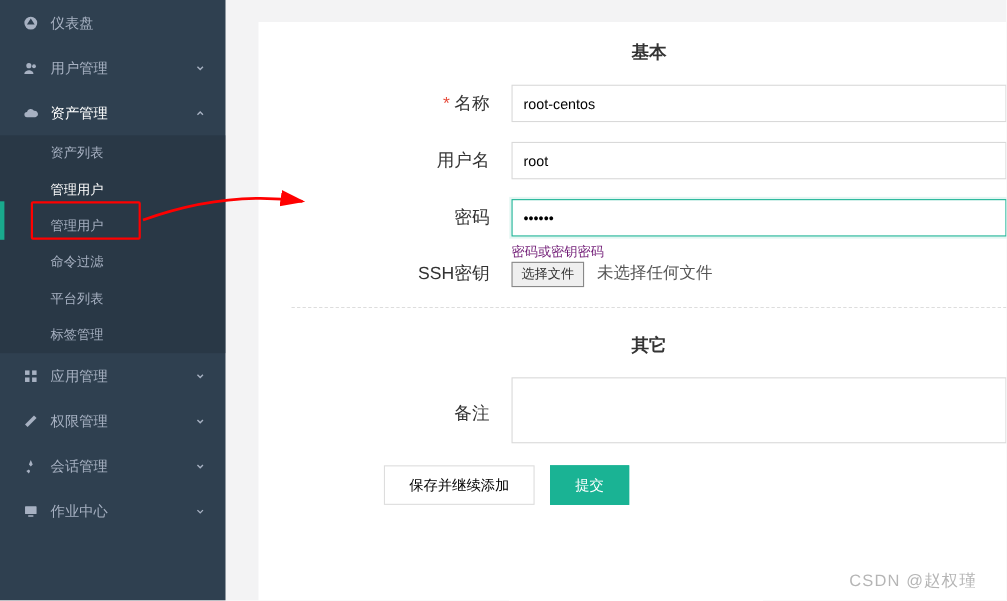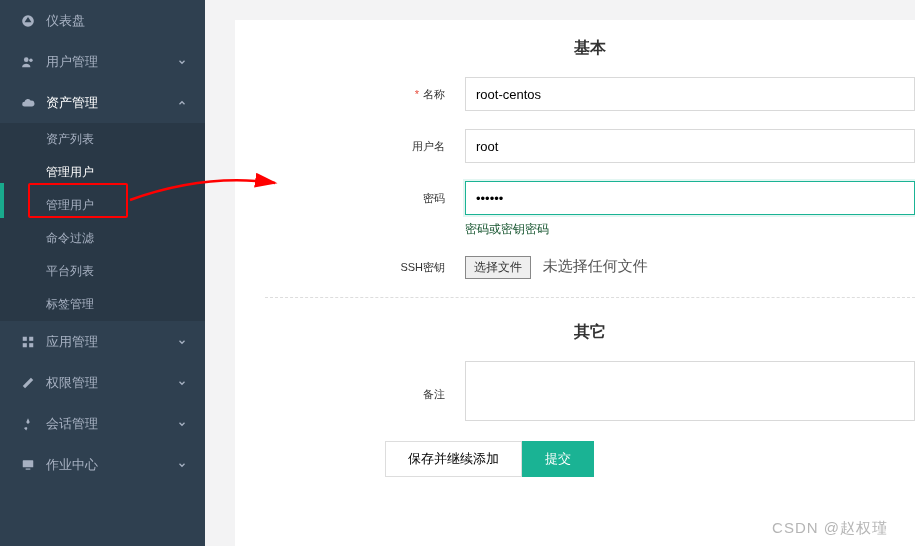--- a/index.html
+++ b/index.html
@@ -11,29 +11,29 @@
 .nav-item .icon { width: 16px; height: 16px; margin-right: 10px; display: inline-flex; align-items: center; justify-content: center; }
 .nav-item .chev { position: absolute; right: 18px; }
 .nav-sub { background: #293846; }
 .nav-sub .nav-item { padding-left: 46px; height: 33px; font-size: 12px; }
 .nav-sub .nav-item.active { color: #fff; }
 .highlight-box { position: absolute; left: 28px; top: 183px; width: 100px; height: 35px; border: 2px solid #ff0000; border-radius: 2px; pointer-events: none; }
 .arrow { position: absolute; left: 125px; top: 168px; width: 160px; height: 40px; pointer-events: none; }
 .main { flex: 1; padding: 18px 0 0 30px; background: #fff; margin: 20px 0 0 30px; position: relative; }
 .section-title { font-size: 16px; font-weight: 700; color: #333; margin-bottom: 18px; text-align: center; }
 .form-row { display: flex; align-items: center; margin-bottom: 18px; }
-.form-label { width: 200px; text-align: right; padding-right: 20px; font-size: 11px; color: #333; }
+.form-label { width: 200px; text-align: right; padding-right: 20px; font-size: 16px; color: #333; }
 .form-label .req { color: #e74c3c; margin-right: 4px; }
 .form-input { flex: 1; height: 34px; border: 1px solid #d9d9d9; padding: 0 10px; font-size: 13px; outline: none; }
 .form-input.focus { border-color: #1ab394; box-shadow: 0 0 0 2px rgba(26,179,148,0.12); }
-.form-help { margin-left: 200px; padding-left: 0; font-size: 12px; color: #14532d; margin-top: -12px; margin-bottom: 18px; }
+.form-help { margin-left: 200px; padding-left: 0; font-size: 12px; color: #701a75; margin-top: -12px; }
 .file-btn { display: inline-block; border: 1px solid #888; background: #efefef; padding: 2px 8px; font-size: 12px; cursor: pointer; margin-right: 8px; }
 .file-text { font-size: 15px; color: #555; }
 .divider { border: none; border-top: 1px dashed #ddd; margin: 12px 0 24px 0; }
-.btns { margin-left: 120px; display: flex; margin-top: 20px;}
+.btns { margin-left: 84px; display: flex; gap: 14px; margin-top: 20px;}
 .btn { padding: 8px 22px; font-size: 13px; border: 1px solid #ddd; background: #fff; cursor: pointer; }
 .btn.primary { background: #1ab394; border-color: #1ab394; color: #fff; }
 .textarea { flex: 1; height: 60px; border: 1px solid #d9d9d9; padding: 8px 10px; font-size: 13px; resize: none; }
 .watermark { position: absolute; right: 27px; bottom: 8px; font-size: 15px; color: rgba(120,120,120,0.55); letter-spacing: 1px; font-family: sans-serif;}
 svg { display: block; }
 </style>
 </head>
 <body>
 
 <div class="layout">

